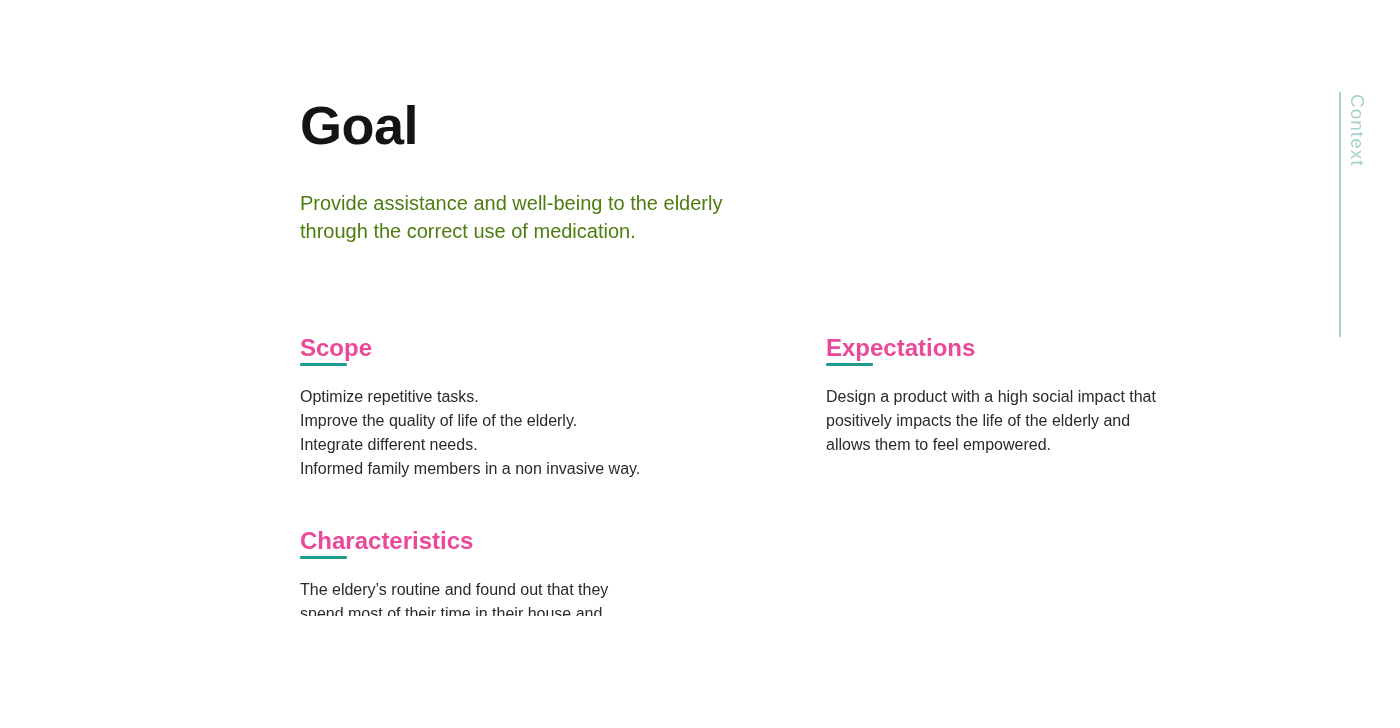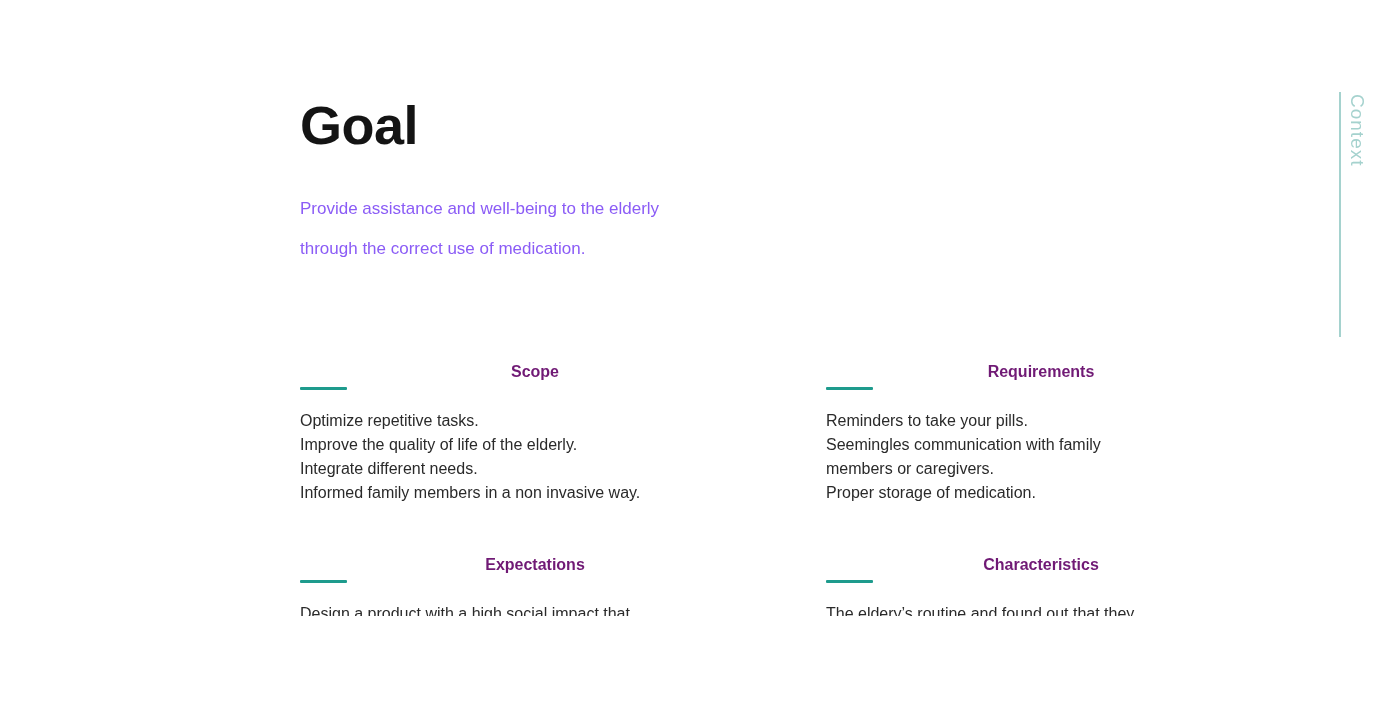--- a/index.html
+++ b/index.html
@@ -22,38 +22,37 @@
   }
   .title {
     font-size: 54px;
     line-height: 54px;
     font-weight: 800;
     letter-spacing: -0.5px;
     color: #141414;
   }
   .subtitle {
     margin-top: 37px;
-    font-size: 17px;
-    line-height: 40px;
-    color: #8b5cf6;
+    font-size: 20px;
+    line-height: 28px;
+    color: #4d7c0f;
     white-space: pre-line;
   }
   .grid {
     margin-top: 91px;
     display: grid;
     grid-template-columns: 470px 430px;
     column-gap: 56px;
     row-gap: 48px;
   }
   .section-heading {
-    font-size: 16px;
+    font-size: 24px;
     line-height: 24px;
     font-weight: 700;
-    color: #701a75;
-    text-align: center;
+    color: #ec4899;
   }
   .heading-underline {
     width: 47px;
     height: 3px;
     margin-top: 3px;
     border-radius: 1px;
   }
   .section-body {
     margin-top: 19px;
     font-size: 16px;
@@ -93,28 +92,20 @@
 
       <div class="section">
         <div class="section-heading">Scope</div>
         <div class="heading-underline accent-bg" style="background: rgb(30, 155, 141);"></div>
         <p class="section-body">Optimize repetitive tasks.
 Improve the quality of life of the elderly.
 Integrate different needs.
 Informed family members in a non invasive way.</p>
       </div>
 
-      <div class="section">
-        <div class="section-heading">Requirements</div>
-        <div class="heading-underline accent-bg" style="background: rgb(30, 155, 141);"></div>
-        <p class="section-body">Reminders to take your pills.
-Seemingles communication with family
-members or caregivers.
-Proper storage of medication.</p>
-      </div>
 
       <div class="section">
         <div class="section-heading">Expectations</div>
         <div class="heading-underline accent-bg" style="background: rgb(30, 155, 141);"></div>
         <p class="section-body">Design a product with a high social impact that
 positively impacts the life of the elderly and
 allows them to feel empowered.</p>
       </div>
 
       <div class="section">

